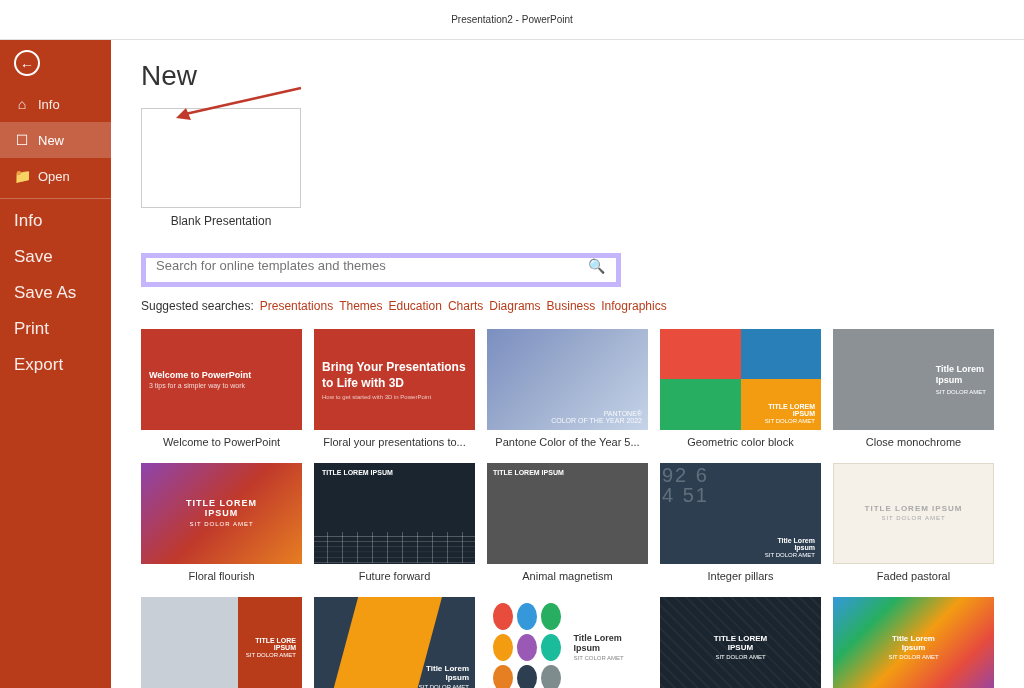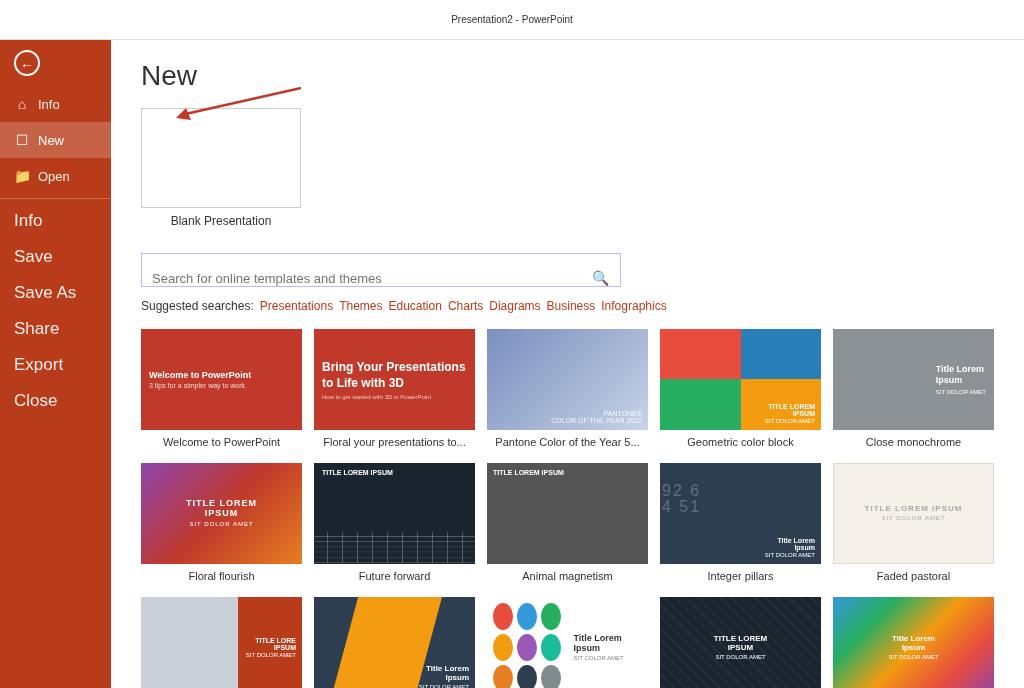--- a/index.html
+++ b/index.html
@@ -124,22 +124,22 @@
       width: 160px;
     }
 
     
     .search-section {
       margin-bottom: 12px;
     }
 
     .search-bar {
       display: flex;
-      align-items: flex-end;
-      border: 1px solid #c4b5fd;
+      align-items: flex-start;
+      border: 5px solid #c4b5fd;
       width: 480px;
       height: 34px;
       padding: 0 10px;
     }
 
     .search-input {
       flex: 1;
       border: none;
       outline: none;
       font-size: 13px;
@@ -231,27 +231,24 @@
     <div class="sidebar-text-item">
       <span>Info</span>
     </div>
     <div class="sidebar-text-item">
       <span>Save</span>
     </div>
     <div class="sidebar-text-item">
       <span>Save As</span>
     </div>
     <div class="sidebar-text-item">
-      <span>Share</span>
+      <span>Print</span>
     </div>
     <div class="sidebar-text-item">
       <span>Export</span>
-    </div>
-    <div class="sidebar-text-item">
-      <span>Close</span>
     </div>
   </div>
 
   <div class="main-content">
     <h1 class="page-title">New</h1>
 
     <div class="blank-pres-section">
       <div style="position: relative; display: inline-block;">
         
         <svg style="position:absolute; top:-28px; left:-10px; width:200px; height:40px; z-index:10;" viewBox="0 0 200 40">
@@ -362,21 +359,21 @@
           <div style="width:100%;height:100%;background:#555;display:flex;flex-direction:column;justify-content:flex-start;padding:6px;">
             <div style="color:#fff;font-size:7px;font-weight:bold;text-transform:uppercase;">TITLE LOREM IPSUM</div>
           </div>
         </div>
         <div class="template-name">Animal magnetism</div>
       </div>
 
       <div class="template-item">
         <div class="template-thumb">
           <div style="width:100%;height:100%;background:#2c3e50;position:relative;overflow:hidden;">
-            <div style="position:absolute;top:20px;left:2px;color:rgba(255,255,255,0.25);font-size:16px;line-height:1;letter-spacing:2px;">92 6<br>4 51</div>
+            <div style="position:absolute;top:2px;left:2px;color:rgba(255,255,255,0.25);font-size:20px;line-height:1;letter-spacing:2px;">92 6<br>4 51</div>
             <div style="position:absolute;bottom:6px;right:6px;color:#fff;font-size:7px;font-weight:bold;text-align:right;">Title Lorem<br>Ipsum<br><span style="font-size:6px;font-weight:normal;">SIT DOLOR AMET</span></div>
           </div>
         </div>
         <div class="template-name">Integer pillars</div>
       </div>
 
       <div class="template-item">
         <div class="template-thumb">
           <div style="width:100%;height:100%;background:#f5f0e8;border:1px solid #e0d8c8;display:flex;align-items:center;justify-content:center;">
             <div style="color:#aaa;font-size:8px;font-weight:bold;text-transform:uppercase;text-align:center;letter-spacing:1px;">TITLE LOREM IPSUM<br><span style="font-size:6px;font-weight:normal;">SIT DOLOR AMET</span></div>

